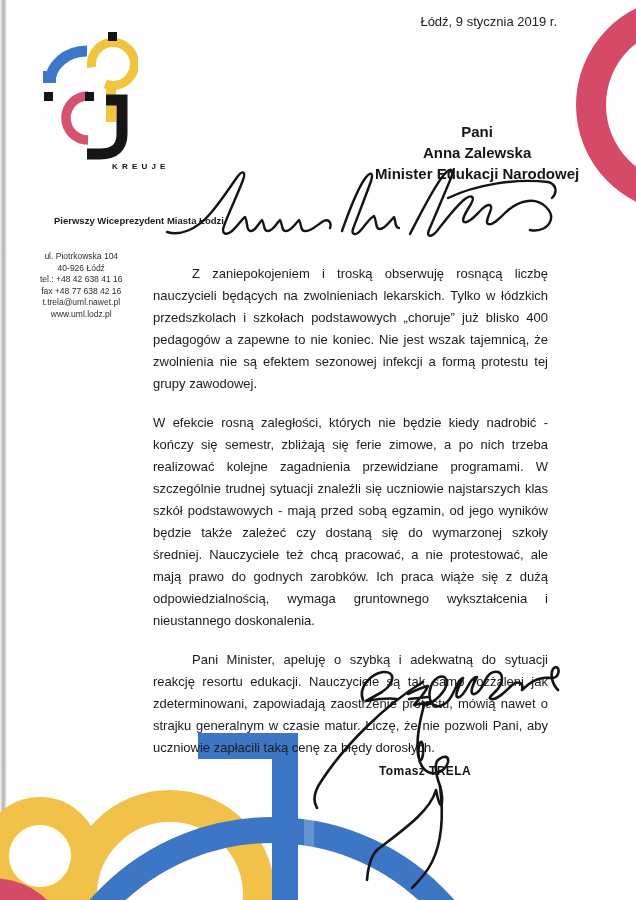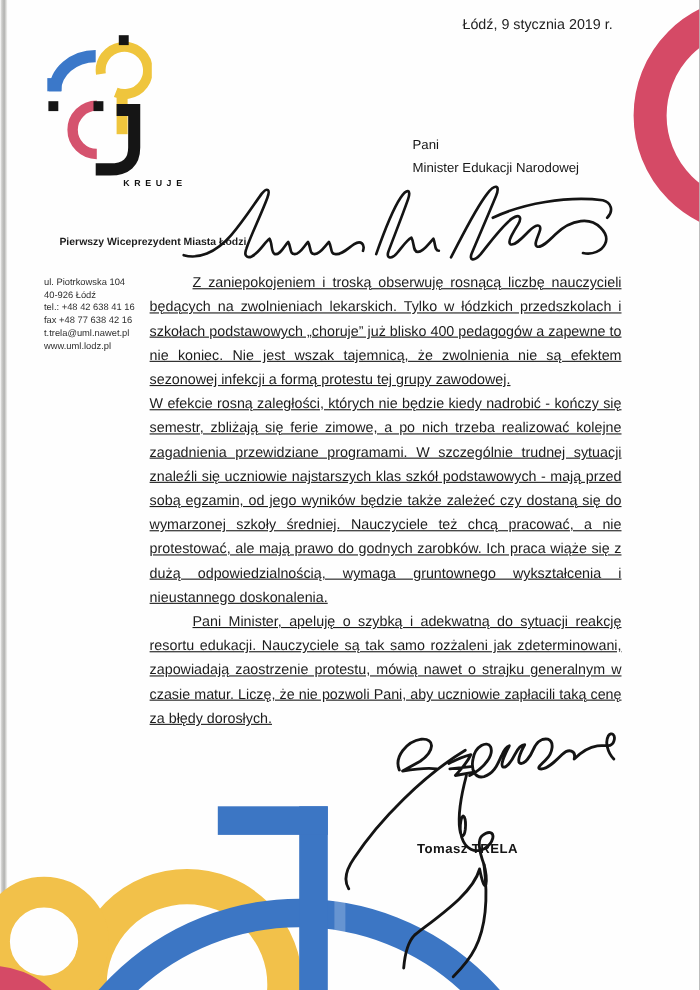--- a/index.html
+++ b/index.html
@@ -1,34 +1,34 @@
 <!DOCTYPE html>
 <html lang="pl" style="--logo-blue: #3b78c9; --logo-yellow: #efc53d; --logo-pink: #d5536e; --accent-red: #d54a66; --footer-blue: #3c76c4; --footer-yellow: #f2c14a; --ink: #161616;"><head>
 <meta charset="utf-8">
 <style>
   html,body{margin:0;padding:0;background:#888;}
   .page{
     position:relative;width:636px;height:900px;background:#fefefe;
     overflow:hidden;font-family:"Liberation Sans",sans-serif;color:#1b1b1b;
   }
-  .abs{position:absolute;}
+  .abs{position:absolute;text-align:center;}
   .scan-edge{left:0;top:0;width:7px;height:900px;
     background:linear-gradient(90deg,#ffffff 0%,#cfcfcd 22%,#b2b2b0 55%,#e7e7e5 85%,#ffffff 100%);}
   .decor,.ink,.logo{position:absolute;pointer-events:none;}
   .decor{left:0;top:0;}
   .ink{left:0;top:0;}
   .logo{left:28px;top:28px;}
   .date{top:14px;right:79px;font-size:13px;color:#222;}
   .tagline{left:80px;top:162px;font-size:8px;font-weight:bold;letter-spacing:4.2px;color:#111;margin-left:32px;}
   .sender-title{left:54px;top:215px;font-size:9.5px;font-weight:bold;white-space:nowrap;color:#1c1c1c;}
   .sender-address{left:40px;top:251px;font-size:8.5px;line-height:11.5px;color:#2d2d2d;}
-  .recipient{left:375px;top:121px;font-size:12px;font-weight:normal;line-height:21px;color:#161616;}
+  .recipient{left:375px;top:121px;font-size:15px;font-weight:bold;line-height:21px;color:#161616;}
   .body-text{left:136px;top:246px;width:429px;font-size:13px;line-height:22px;
     text-align:justify;color:#1c1c1c;}
-  .body-text p{margin:0;text-decoration:underline;}
+  .body-text p{margin:17px;}
   .body-text p.ind{text-indent:39px;}
   .sig-name{left:340px;top:764px;width:170px;text-align:center;font-size:12px;
     font-weight:bold;letter-spacing:.4px;color:#141414;}
 </style>
 </head>
 <body>
 
 <div class="page">
 
   <div class="abs scan-edge"></div>
@@ -71,20 +71,21 @@
     <div>ul. Piotrkowska 104</div>
     <div>40-926 Łódź</div>
     <div>tel.: +48 42 638 41 16</div>
     <div>fax +48 77 638 42 16</div>
     <div>t.trela@uml.nawet.pl</div>
     <div>www.uml.lodz.pl</div>
   </div>
 
   <div class="abs recipient">
     <div>Pani</div>
+    <div>Anna Zalewska</div>
     <div>Minister Edukacji Narodowej</div>
   </div>
 
   <div class="abs body-text">
     <p class="ind">Z zaniepokojeniem i troską obserwuję rosnącą liczbę nauczycieli będących na zwolnieniach lekarskich. Tylko w łódzkich przedszkolach i szkołach podstawowych „choruje” już blisko 400 pedagogów a zapewne to nie koniec. Nie jest wszak tajemnicą, że zwolnienia nie są efektem sezonowej infekcji a formą protestu tej grupy zawodowej.</p>
     <p>W efekcie rosną zaległości, których nie będzie kiedy nadrobić - kończy się semestr, zbliżają się ferie zimowe, a po nich trzeba realizować kolejne zagadnienia przewidziane programami. W szczególnie trudnej sytuacji znaleźli się uczniowie najstarszych klas szkół podstawowych - mają przed sobą egzamin, od jego wyników będzie także zależeć czy dostaną się do wymarzonej szkoły średniej. Nauczyciele też chcą pracować, a nie protestować, ale mają prawo do godnych zarobków. Ich praca wiąże się z dużą odpowiedzialnością, wymaga gruntownego wykształcenia i nieustannego doskonalenia.</p>
     <p class="ind">Pani Minister, apeluję o szybką i adekwatną do sytuacji reakcję resortu edukacji. Nauczyciele są tak samo rozżaleni jak zdeterminowani, zapowiadają zaostrzenie protestu, mówią nawet o strajku generalnym w czasie matur. Liczę, że nie pozwoli Pani, aby uczniowie zapłacili taką cenę za błędy dorosłych.</p>
   </div>
 
   <div class="abs sig-name">Tomasz TRELA</div>

